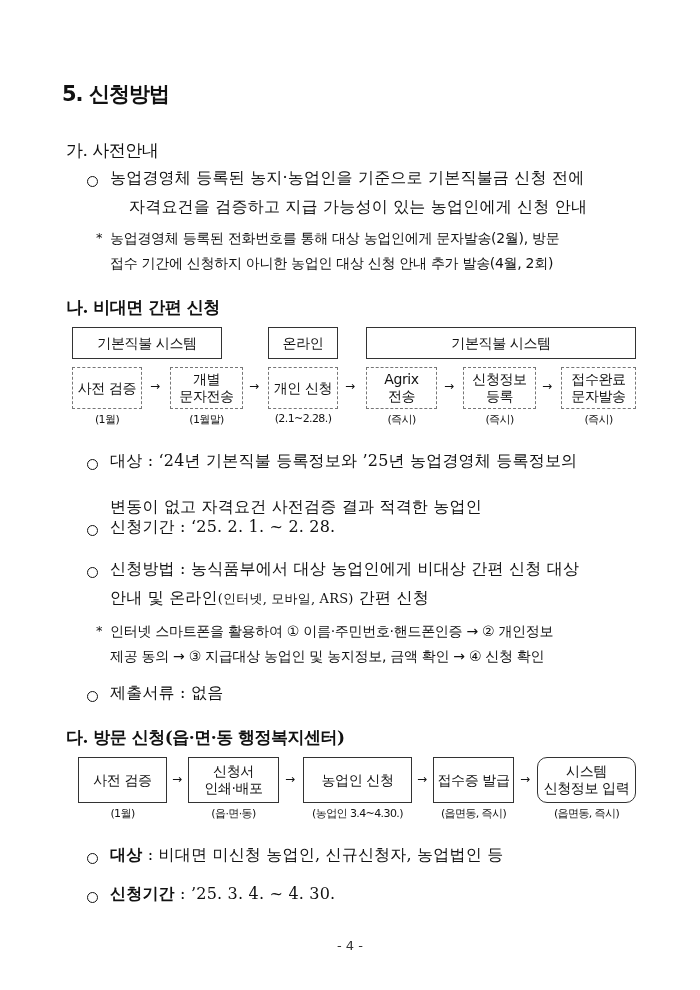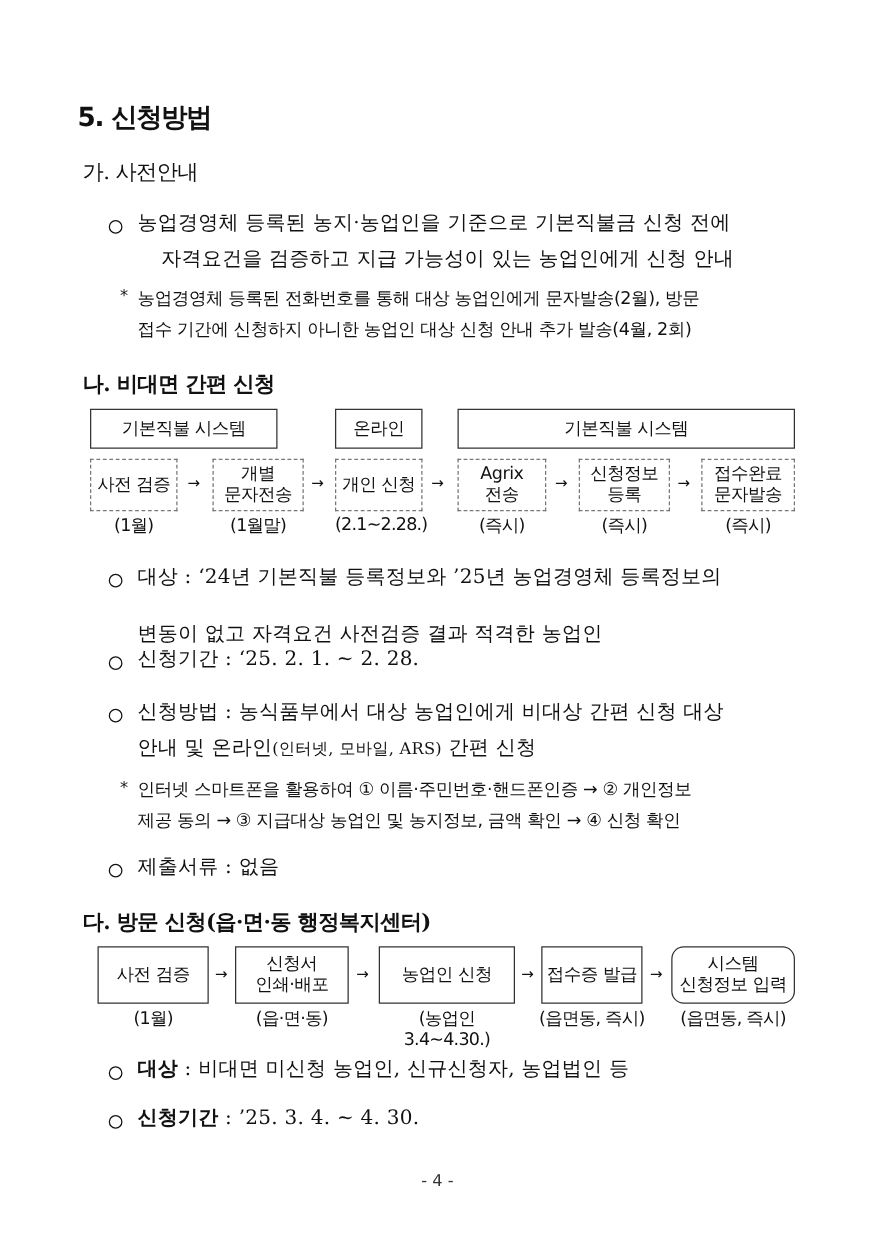--- a/index.html
+++ b/index.html
@@ -4,34 +4,34 @@
 <style>
   html, body { margin: 0; padding: 0; }
   body {
     width: 700px; height: 990px; background: #ffffff; position: relative;
     overflow: hidden; color: #111;
     font-family: "DejaVu Sans", sans-serif;
   }
   .abs { position: absolute; white-space: nowrap; }
   .h1 { left: 62px; top: 80px; font-size: 21px; font-weight: bold; font-family: "DejaVu Sans", sans-serif; letter-spacing: -1px; }
   .h2 { font-family: "DejaVu Serif", serif; font-size: 17px; font-weight: bold; letter-spacing: -0.5px; }
-  .h2.light { font-weight: normal; }
+  .h2.light { font-weight: normal; margin-top: 13px; }
   .body-text { font-family: "DejaVu Serif", serif; font-size: 16px; letter-spacing: 0.2px; }
   .note { font-family: "DejaVu Sans", sans-serif; font-size: 14px; letter-spacing: -0.3px; }
   .bullet { position: absolute; width: 9px; height: 9px; border: 1.6px solid #111; border-radius: 50%; }
   .star { font-family: "DejaVu Sans", sans-serif; font-size: 13px; }
   .box {
     position: absolute; display: flex; align-items: center; justify-content: center;
     text-align: center; font-family: "DejaVu Sans", sans-serif; font-size: 14px;
     line-height: 17px; box-sizing: border-box; letter-spacing: -0.4px;
   }
   .solid { border: 1px solid #333; align-items: center; }
   .dashed { border: 1px dashed #777; }
   .arrow { position: absolute; font-size: 12px; font-family: "DejaVu Sans", sans-serif; }
-  .cap { position: absolute; font-size: 14px; font-family: "DejaVu Sans", sans-serif; text-align: center; letter-spacing: -0.6px; }
+  .cap { position: absolute; font-size: 11px; font-family: "DejaVu Sans", sans-serif; text-align: center; letter-spacing: -0.6px; }
   .page-num { left: 0; width: 700px; top: 938px; text-align: center; font-size: 13px; color: #333; font-family: "DejaVu Sans", sans-serif; }
   b.kw { font-weight: bold; }
 </style>
 </head>
 <body>
 
 <div class="abs h1">5. 신청방법</div>
 
 <div class="abs h2 light" style="left:66px; top:126px;">가. 사전안내</div>
 

